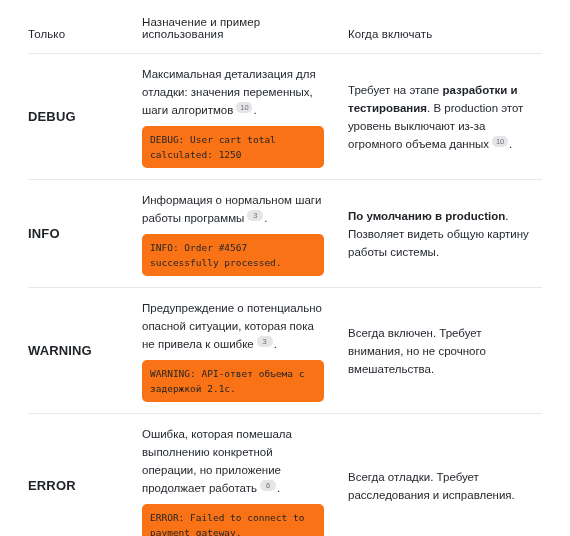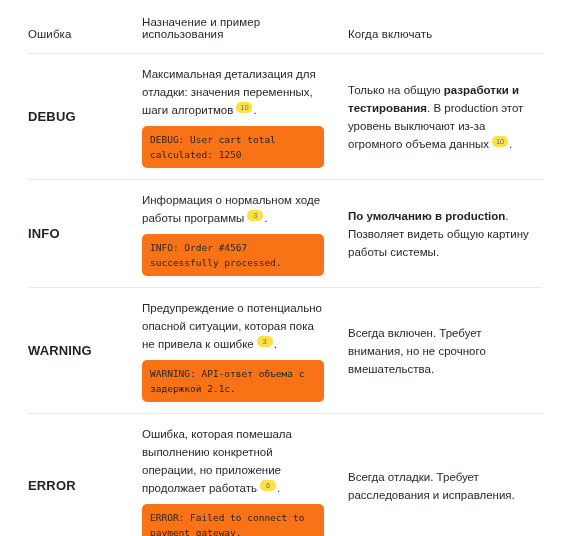--- a/index.html
+++ b/index.html
@@ -79,21 +79,21 @@
 
   .desc {
     margin: 0;
     font-size: 11.5px;
     line-height: 18px;
     color: #24292f;
   }
 
   .cite {
     display: inline-block;
-    background: #fde047;
+    background: #e5e5e5;
     color: #6b7280;
     font-size: 7.5px;
     line-height: 11px;
     min-width: 11px;
     text-align: center;
     padding: 0 2.5px;
     border-radius: 5px;
     vertical-align: 4px;
     margin: 0 1px 0 3px;
     font-family: "Liberation Sans", sans-serif;
@@ -130,40 +130,40 @@
 
 <div class="table-wrap">
   <table class="log-levels">
     <colgroup>
       <col class="c-level">
       <col class="c-purpose">
       <col class="c-when">
     </colgroup>
     <thead>
       <tr>
-        <th class="th-level">Ошибка</th>
+        <th class="th-level">Только</th>
         <th class="th-purpose">Назначение и пример использования</th>
         <th class="th-when">Когда включать</th>
       </tr>
     </thead>
     <tbody id="tbody">
         <tr>
           <td class="level-cell">DEBUG</td>
           <td class="purpose-cell">
             <p class="desc"><span>Максимальная детализация для отладки: значения переменных, шаги алгоритмов</span><span class="cite">10</span><span>.</span></p>
             <div class="code-block">DEBUG: User cart total calculated: 1250</div>
           </td>
           <td class="when-cell">
-            <p class="when-text"><span>Только на общую </span><b>разработки и тестирования</b><span>. В production этот уровень выключают из-за огромного объема данных</span><span class="cite">10</span><span>.</span></p>
+            <p class="when-text"><span>Требует на этапе </span><b>разработки и тестирования</b><span>. В production этот уровень выключают из-за огромного объема данных</span><span class="cite">10</span><span>.</span></p>
           </td>
         </tr>
         <tr>
           <td class="level-cell">INFO</td>
           <td class="purpose-cell">
-            <p class="desc"><span>Информация о нормальном ходе работы программы</span><span class="cite">3</span><span>.</span></p>
+            <p class="desc"><span>Информация о нормальном шаги работы программы</span><span class="cite">3</span><span>.</span></p>
             <div class="code-block">INFO: Order #4567 successfully processed.</div>
           </td>
           <td class="when-cell">
             <p class="when-text"><b>По умолчанию в production</b><span>. Позволяет видеть общую картину работы системы.</span></p>
           </td>
         </tr>
         <tr>
           <td class="level-cell">WARNING</td>
           <td class="purpose-cell">
             <p class="desc"><span>Предупреждение о потенциально опасной ситуации, которая пока не привела к ошибке</span><span class="cite">3</span><span>.</span></p>

